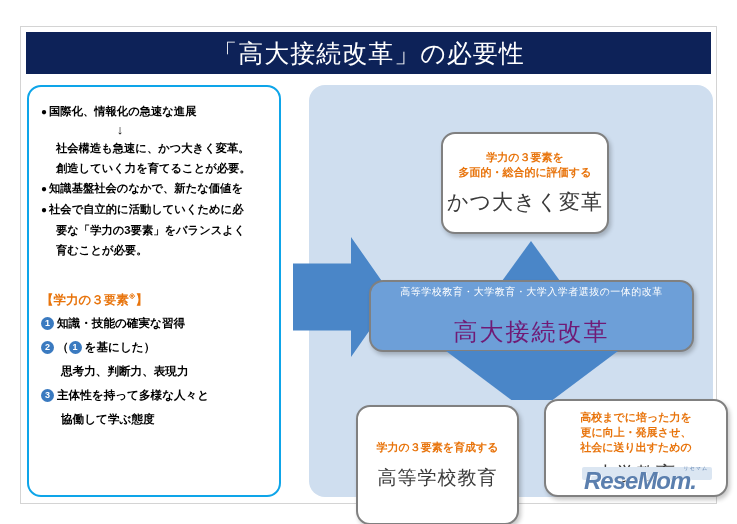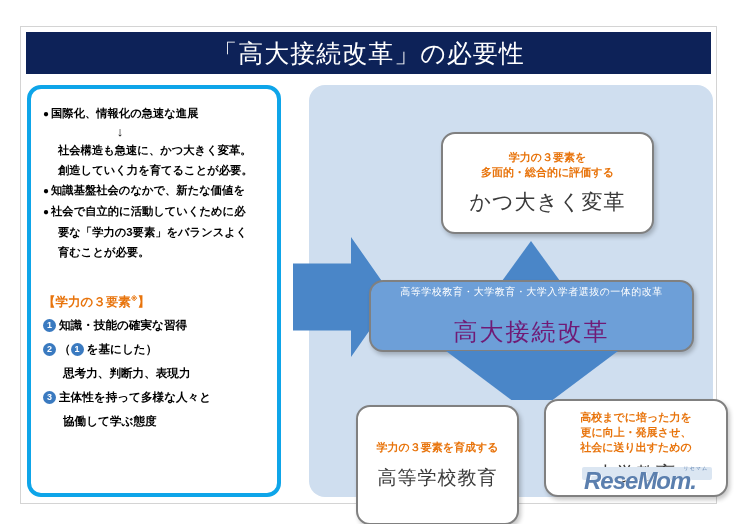--- a/index.html
+++ b/index.html
@@ -46,21 +46,21 @@
     white-space: nowrap;
   }
 
   
   #left-panel {
     position: absolute;
     left: 6px;
     top: 58px;
     width: 254px;
     height: 412px;
-    border: 4px solid #0ea5e9;
+    border: 2px solid #0ea5e9;
     border-radius: 14px;
     background: #ffffff;
     box-sizing: border-box;
     padding: 14px 10px 10px 12px;
   }
   .bullet-line {
     font-size: 11.3px;
     color: #000000;
     font-weight: bold;
     line-height: 20px;
@@ -157,21 +157,21 @@
     font-size: 21px;
     color: #3a3a3a;
     letter-spacing: 1px;
     margin-top: 8px;
     white-space: nowrap;
   }
 
   #node-admission {
     left: 420px;
     top: 105px;
-    width: 213px;
+    width: 168px;
     height: 102px;
   }
   #node-highschool {
     left: 335px;
     top: 378px;
     width: 163px;
     height: 120px;
   }
   #node-highschool .node-title { font-size: 19px; margin-top: 10px; }
   #node-university {

